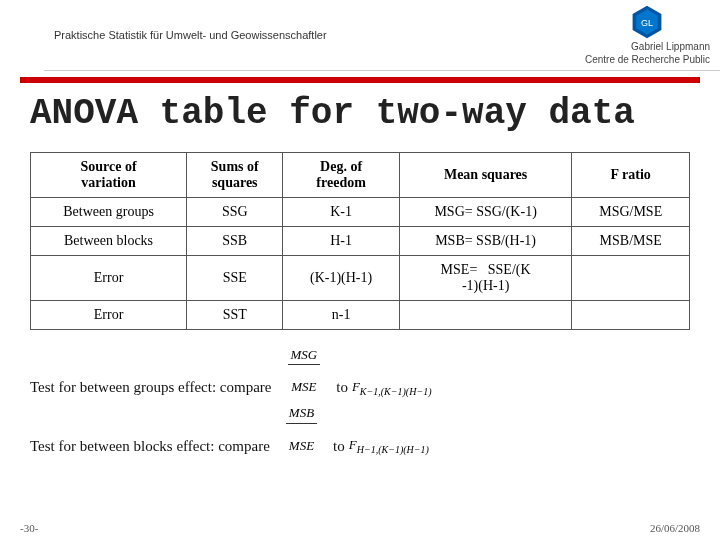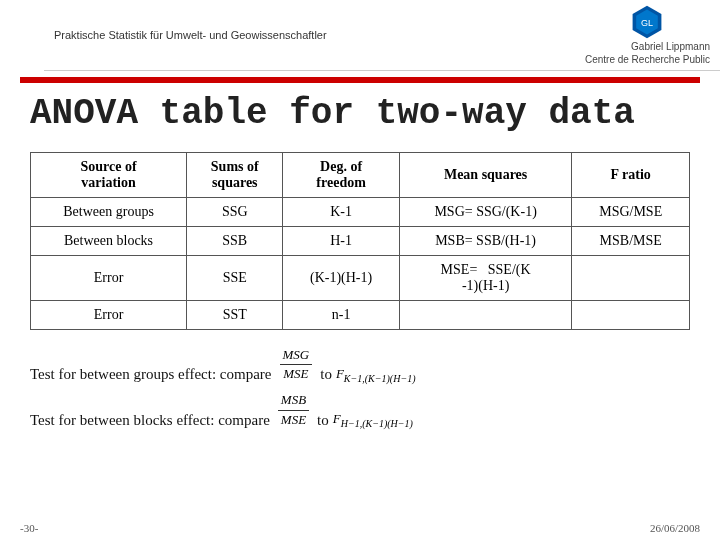--- a/index.html
+++ b/index.html
@@ -112,22 +112,23 @@
     .formula-label {
       font-size: 15px;
       color: #111;
     }
 
     .fraction {
       display: inline-flex;
       flex-direction: column;
       align-items: center;
       font-style: italic;
-      margin: 0 4px;
+      margin: 0 12px;
       font-size: 13px;
+      gap: 13px;
     }
 
     .fraction .numerator {
       border-bottom: 1px solid #333;
       padding: 0 3px;
       line-height: 1.4;
     }
 
     .fraction .denominator {
       padding: 0 3px;

